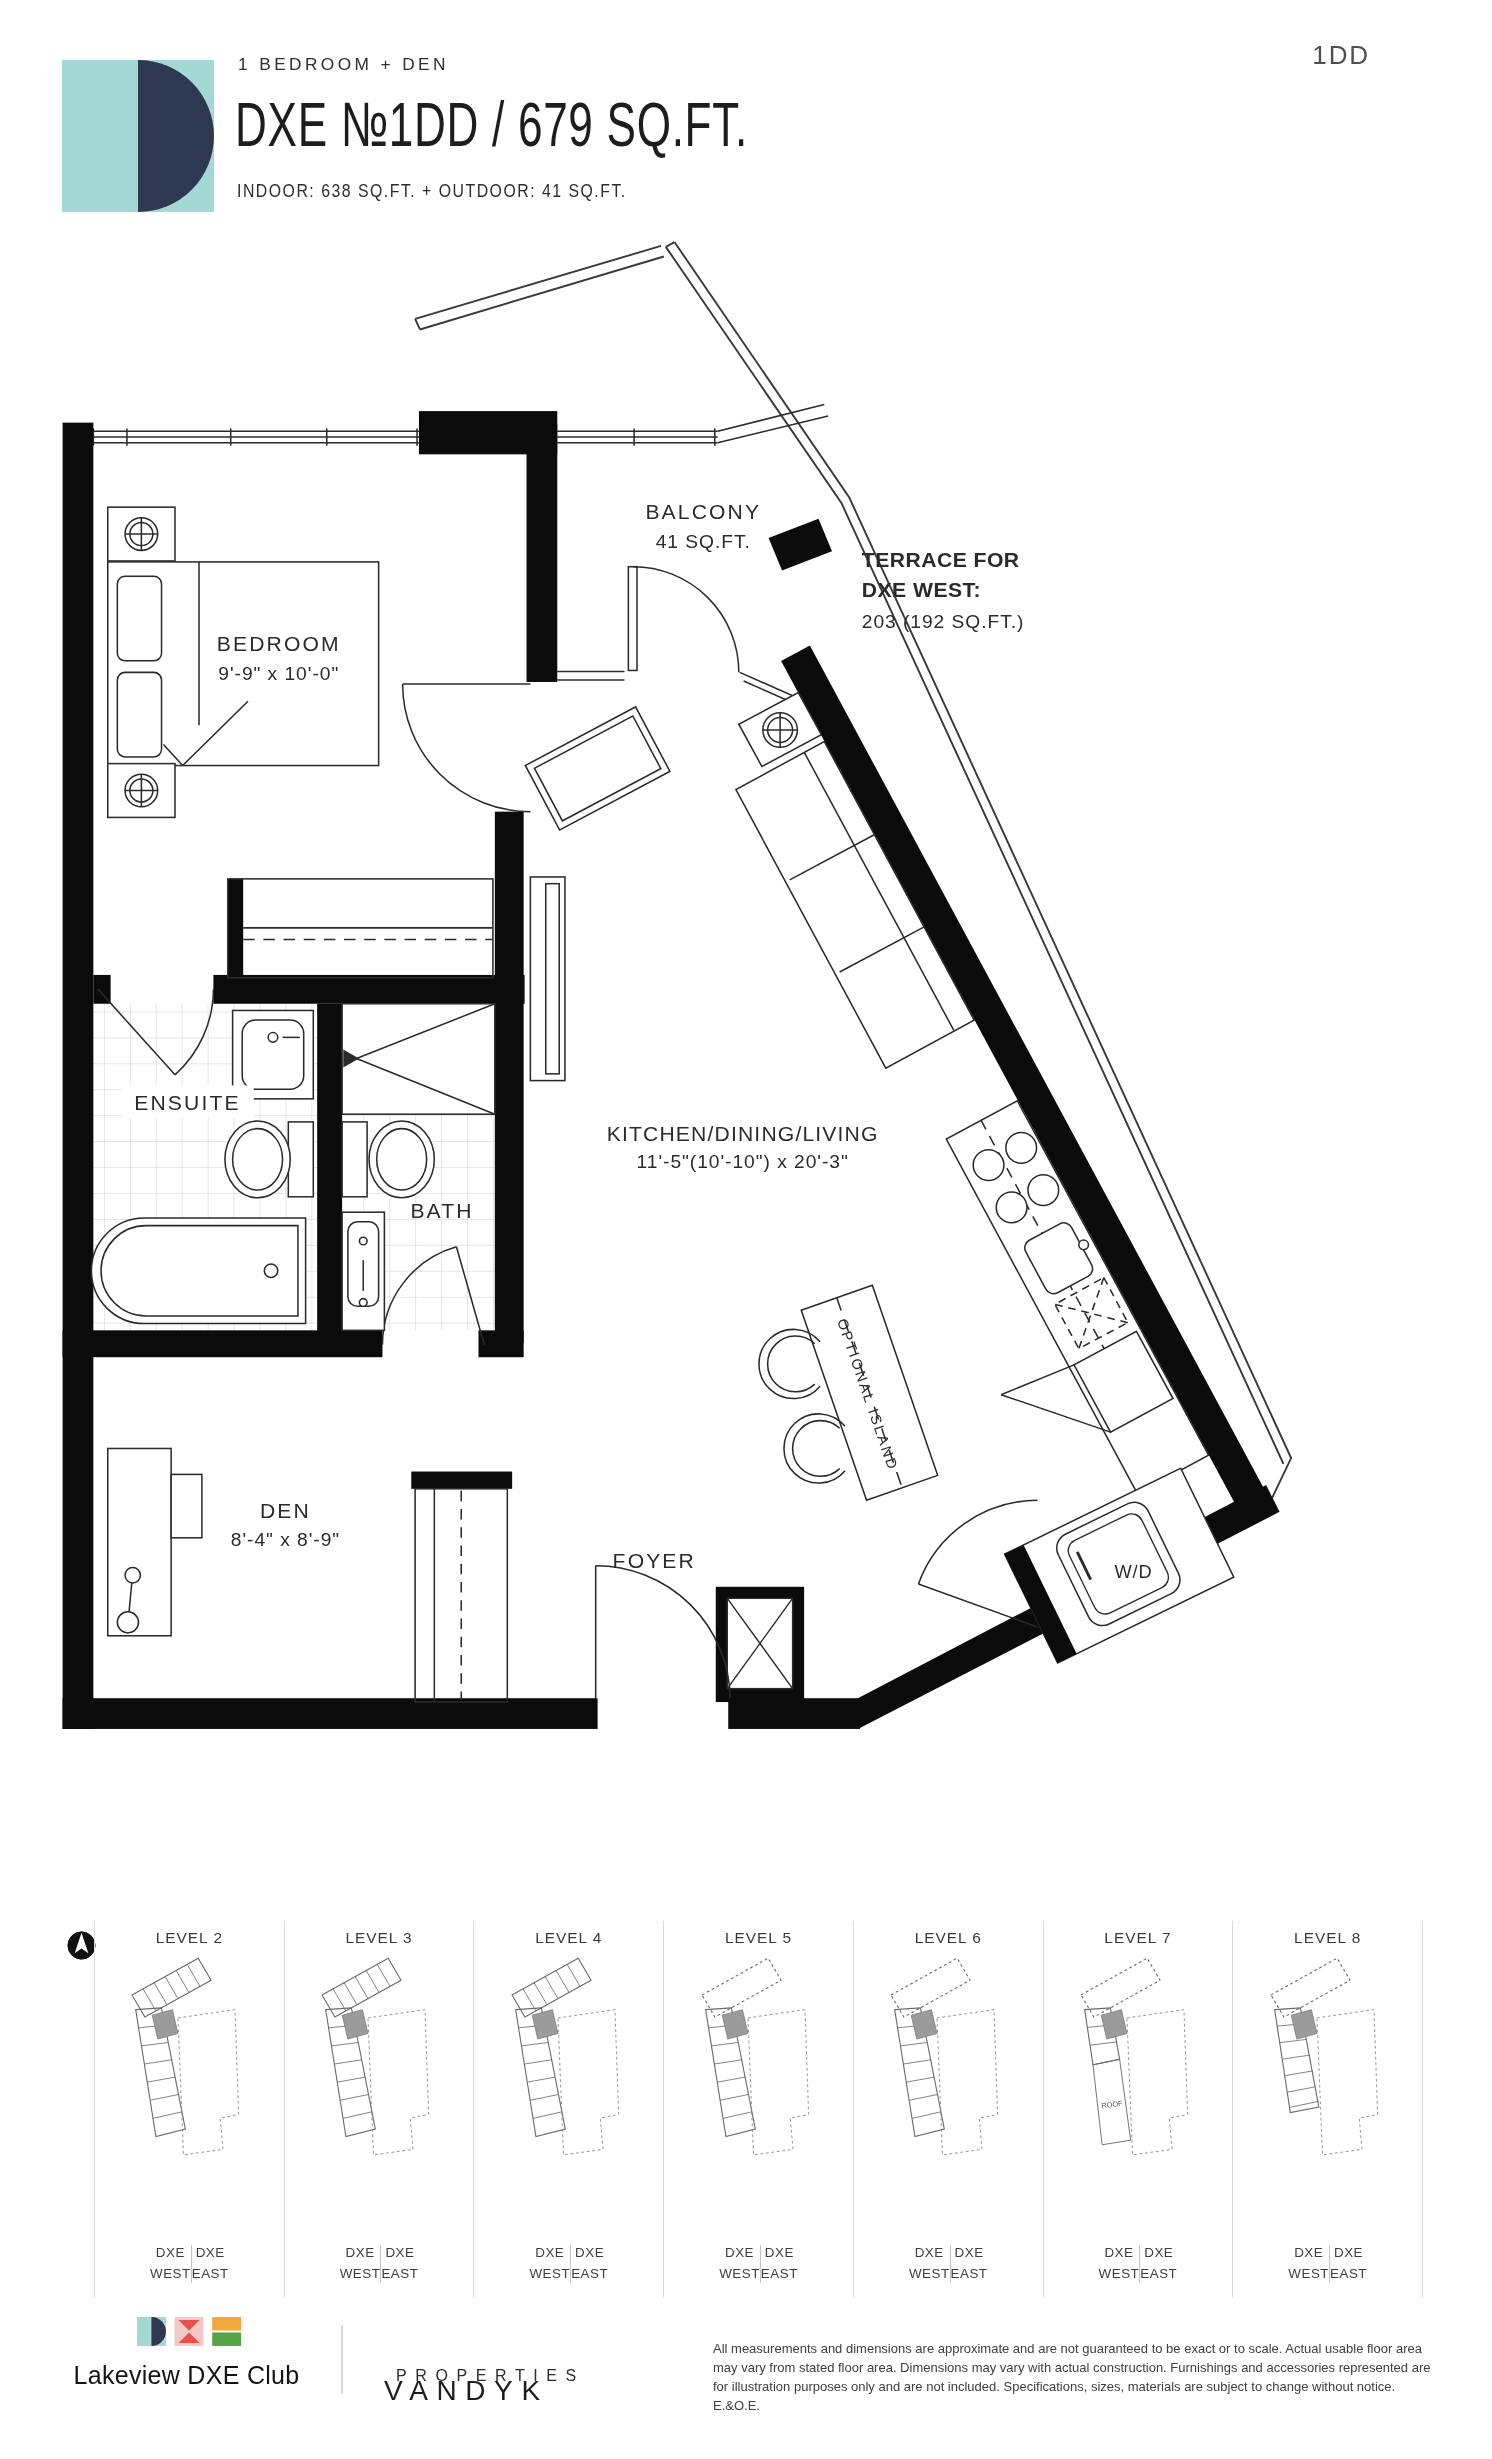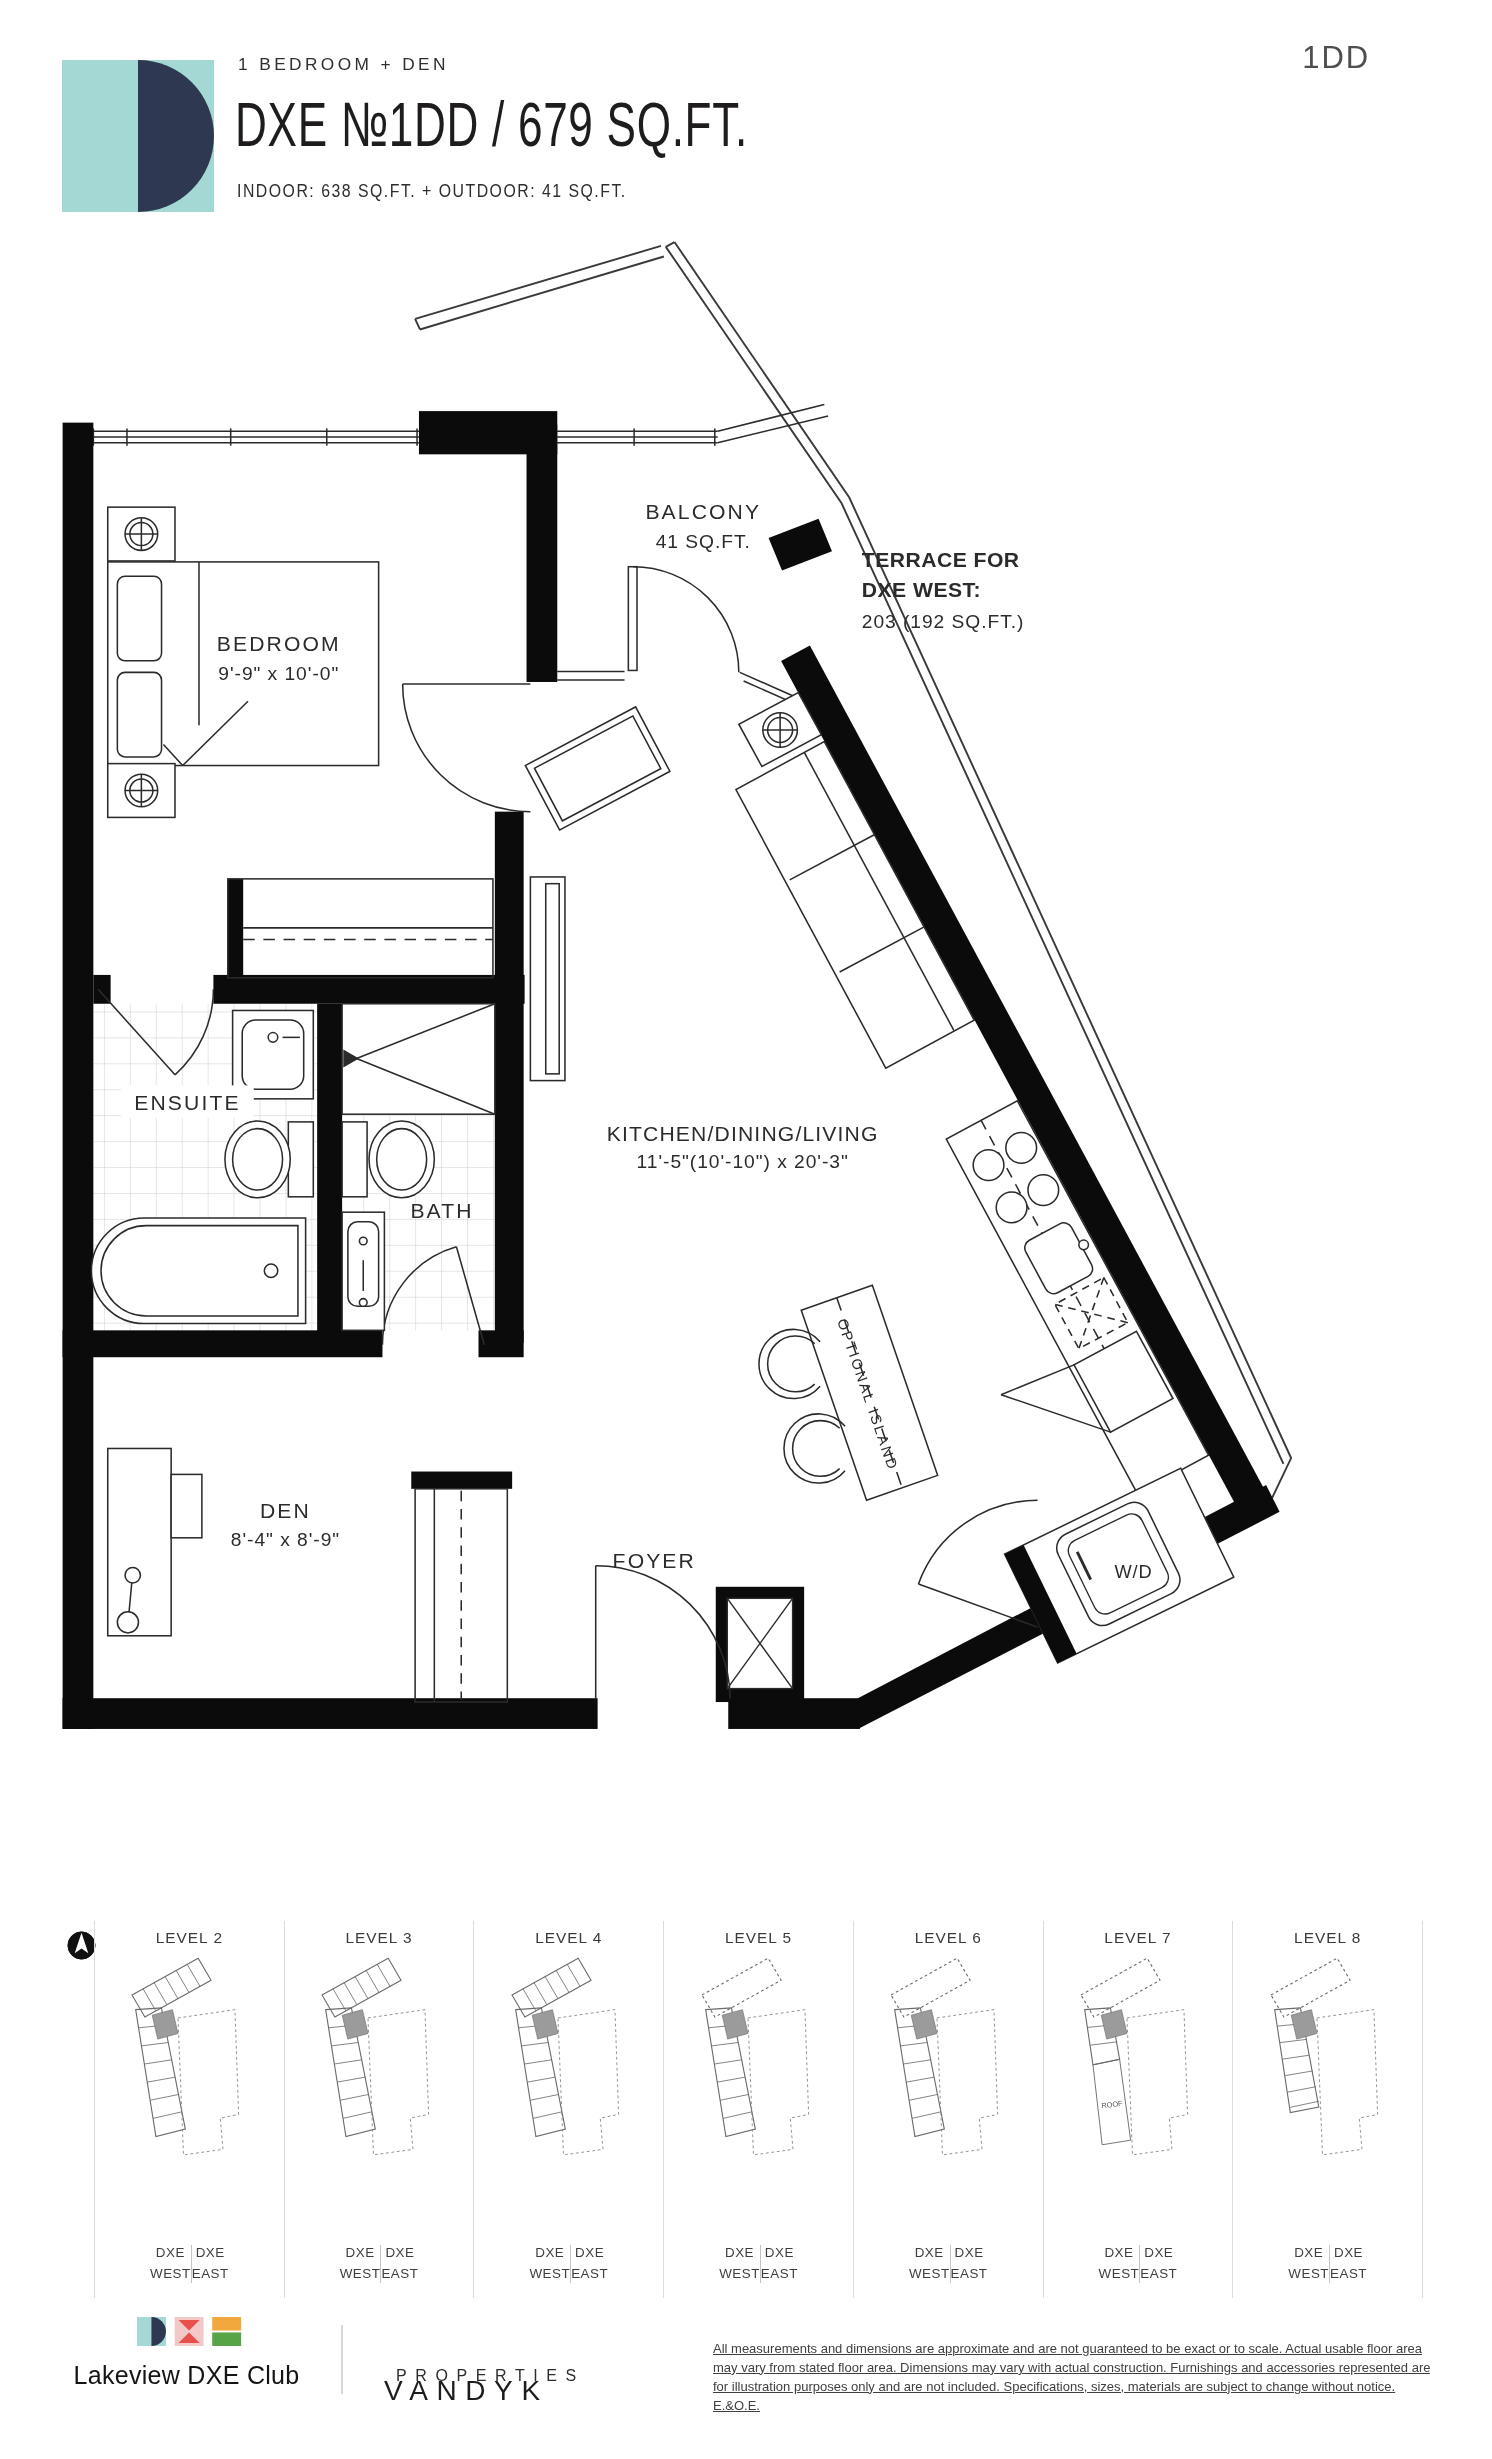--- a/index.html
+++ b/index.html
@@ -5,21 +5,21 @@
   html,body{margin:0;padding:0;background:#ffffff;}
   .page{position:relative;width:1430px;height:2459px;background:#fff;overflow:hidden;
         font-family:"Liberation Sans","DejaVu Sans",sans-serif;color:#222;}
   
   .logo-d{position:absolute;left:62px;top:60px;width:152px;height:152px;}
   .unit-type{position:absolute;left:238px;top:54px;font-size:17.3px;letter-spacing:3.4px;color:#2f2f2f;}
   .title{position:absolute;left:235px;top:88px;font-size:63px;color:#1f1c1d;white-space:nowrap;
          transform:scaleX(.70);transform-origin:left top;letter-spacing:1px;}
   .subtitle{position:absolute;left:237px;top:181px;font-size:18px;letter-spacing:1.7px;color:#2d2d2d;
             transform:scaleX(.88);transform-origin:left top;}
-  .unit-code{position:absolute;right:60px;top:40px;font-size:31px;letter-spacing:1.9px;color:#4d4f52;}
+  .unit-code{position:absolute;right:60px;top:40px;font-size:26px;letter-spacing:1.9px;color:#4d4f52;}
   
   .plan{position:absolute;left:0;top:0;}
   .plan text{font-family:"Liberation Sans","DejaVu Sans",sans-serif;fill:#2b2b2b;}
   .rm{font-size:22px;letter-spacing:2.2px;}
   .dim{font-size:20px;letter-spacing:1px;}
   .bold{font-weight:bold;}
   
   .levels-row{position:absolute;left:94px;top:1921px;width:1328px;height:377px;display:flex;
               border-right:1px solid #dcdcdc;}
   .lvl-cell{flex:1;border-left:1px solid #dcdcdc;display:flex;flex-direction:column;align-items:center;}
@@ -30,21 +30,21 @@
   .compass{position:absolute;left:63px;top:1927px;}
   
   .brand-squares{position:absolute;left:137px;top:2315px;}
   .brand-name{position:absolute;left:56px;top:2361px;width:261px;text-align:center;
               font-size:25px;color:#141414;letter-spacing:0.3px;}
   .foot-div{position:absolute;left:341px;top:2325px;width:1.9px;height:69px;background:#d8d8d8;}
   .vandyk{position:absolute;left:384px;top:2331px;font-weight:normal;font-size:28px;
           letter-spacing:8.6px;color:#1b1d1f;margin-top:44px;}
   .vandyk-sub{position:absolute;left:386px;top:2367px;font-size:16px;letter-spacing:8.6px;color:#2a2c2e;margin-left:10px;}
   .disclaimer{position:absolute;left:713px;top:2340px;width:726px;font-size:13px;
-              line-height:1.45;color:#404040;text-decoration:underline;}
+              line-height:1.45;color:#404040;}
 </style>
 </head>
 <body>
 
 <div class="page">
 
   <svg class="logo-d" viewBox="0 0 158 158">
     <rect x="0" y="0" width="158" height="158" fill="#a4d8d4"></rect>
     <path d="M79,0 A79,79 0 0 1 79,158 Z" fill="#2e3951"></path>
   </svg>

